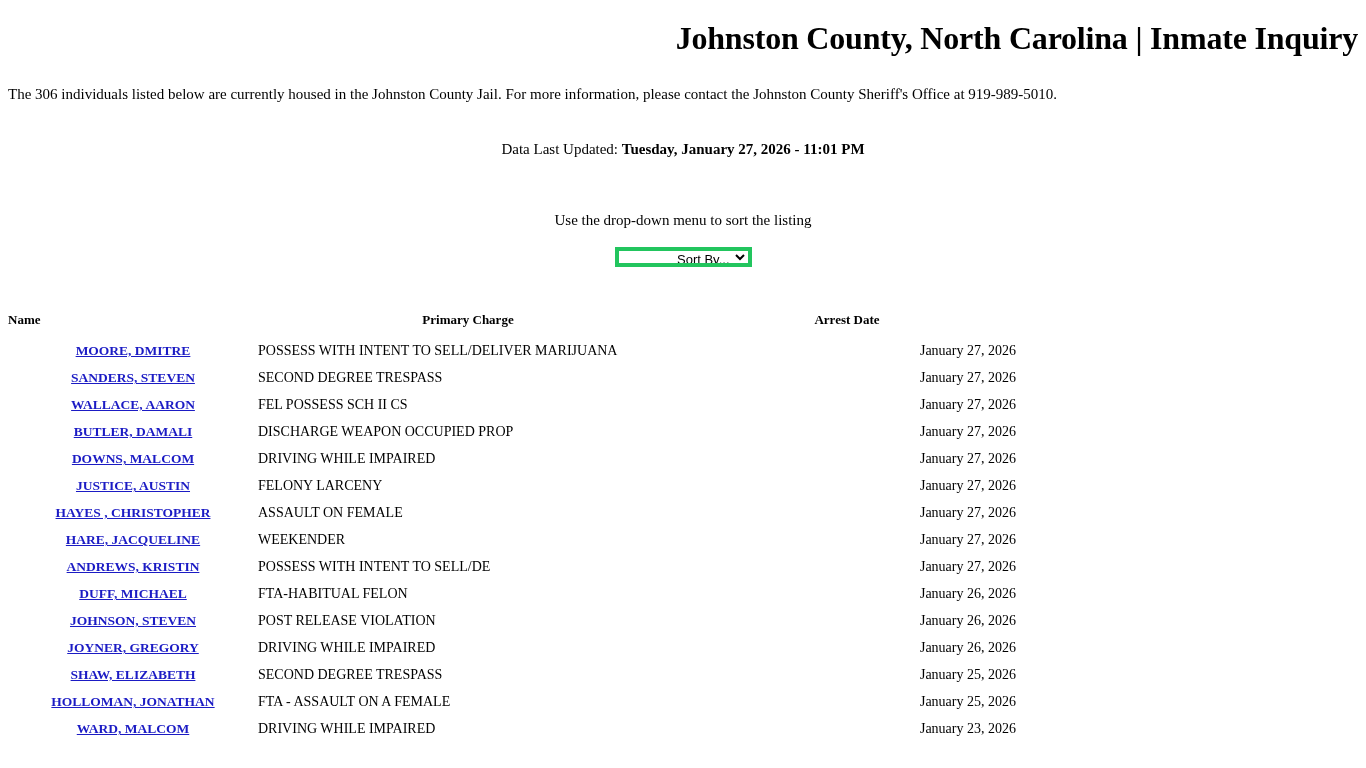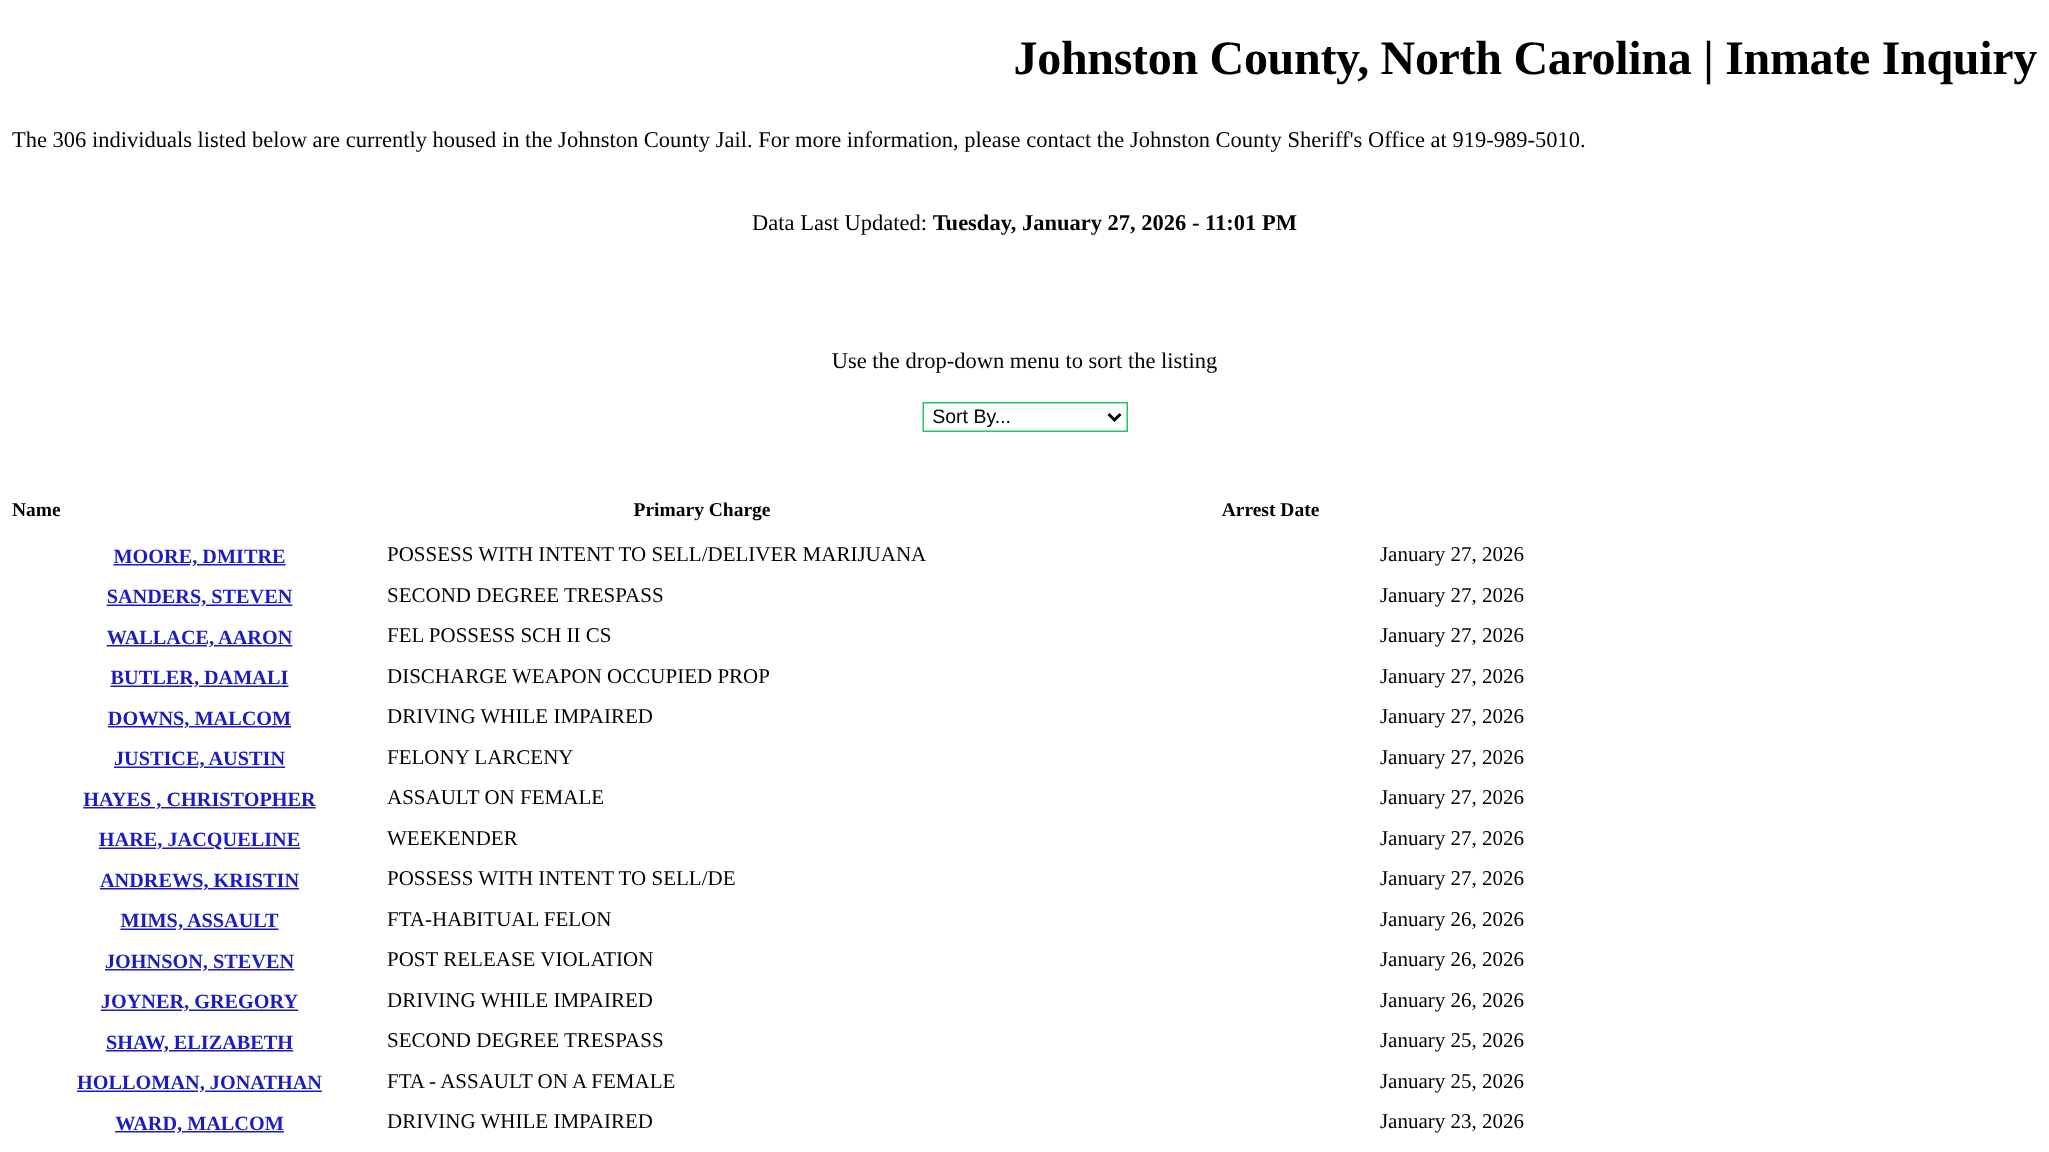--- a/index.html
+++ b/index.html
@@ -42,38 +42,39 @@
   .updated-wrap {
     text-align: center;
     margin-top: 38px;
     font-size: 15px;
   }
   .updated-label { font-weight: normal; }
   .updated-value { font-weight: bold; }
 
   .sort-wrap {
     text-align: center;
-    margin-top: 75px;
+    margin-top: 54px;
   }
   .sort-instructions {
     font-size: 15px;
     margin: 0;
   }
   .sort-select {
     margin-top: 18px;
     font-family: "Liberation Sans", "DejaVu Sans", sans-serif;
     font-size: 13px;
     width: 137px;
     height: 20px;
     line-height: 16px;
     padding: 0 2px;
     color: #000;
     background: #ffffff;
-    border: 1px solid #22c55e;
+    border: 4px solid #22c55e;
     border-radius: 0;
+    text-align: right;
   }
 
   table.inmates {
     border-collapse: collapse;
     margin: 44px 0 0 0;
     width: 1008px;
     table-layout: fixed;
   }
   table.inmates col.c-name   { width: 250px; }
   table.inmates col.c-charge { width: 420px; }
@@ -192,21 +193,21 @@
           <td class="cell-name"><a class="inmate-link">HARE, JACQUELINE</a></td>
           <td class="cell-charge">WEEKENDER</td>
           <td class="cell-date">January 27, 2026</td>
         </tr>
         <tr>
           <td class="cell-name"><a class="inmate-link">ANDREWS, KRISTIN</a></td>
           <td class="cell-charge">POSSESS WITH INTENT TO SELL/DE</td>
           <td class="cell-date">January 27, 2026</td>
         </tr>
         <tr>
-          <td class="cell-name"><a class="inmate-link">MIMS, ASSAULT</a></td>
+          <td class="cell-name"><a class="inmate-link">DUFF, MICHAEL</a></td>
           <td class="cell-charge">FTA-HABITUAL FELON</td>
           <td class="cell-date">January 26, 2026</td>
         </tr>
         <tr>
           <td class="cell-name"><a class="inmate-link">JOHNSON, STEVEN</a></td>
           <td class="cell-charge">POST RELEASE VIOLATION</td>
           <td class="cell-date">January 26, 2026</td>
         </tr>
         <tr>
           <td class="cell-name"><a class="inmate-link">JOYNER, GREGORY</a></td>

